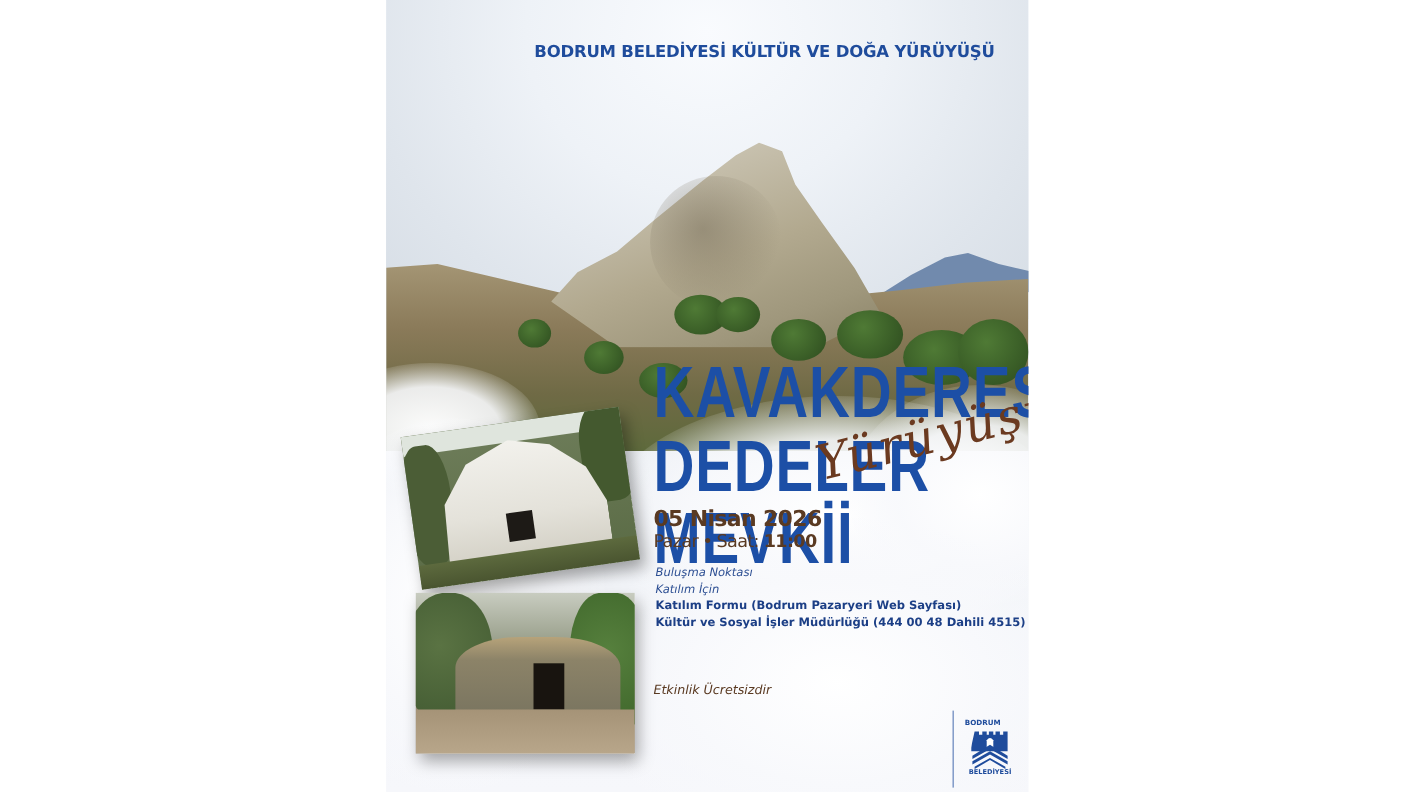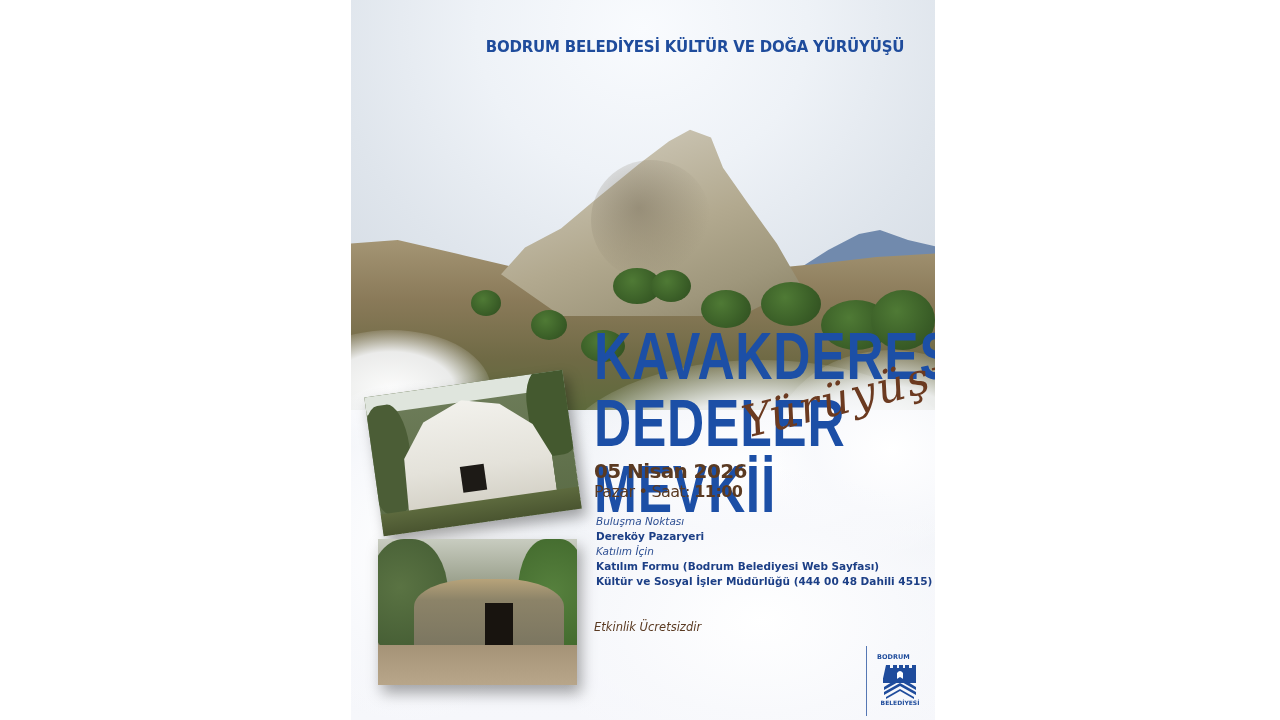--- a/index.html
+++ b/index.html
@@ -209,23 +209,22 @@
   <div class="script">Yürüyüşü</div>
 
   <div class="date">05 Nisan 2026</div>
   <div class="time-row">
     <span>Pazar</span><span class="sep">•</span><span>Saat:</span>
     <b>11:00</b>
   </div>
 
   <div class="info">
     <div class="label">Buluşma Noktası</div>
-    <div class="value">Dereköy Pazaryeri</div>
     <div class="label">Katılım İçin</div>
-    <div class="value">Katılım Formu (Bodrum Belediyesi Web Sayfası)</div>
+    <div class="value">Katılım Formu (Bodrum Pazaryeri Web Sayfası)</div>
     <div class="value">Kültür ve Sosyal İşler Müdürlüğü (444 00 48 Dahili 4515)</div>
   </div>
 
   <div class="free">Etkinlik Ücretsizdir</div>
 
 
   <div class="divider"></div>
 
   <div class="logo">
     <div class="logo-top">BODRUM</div>

